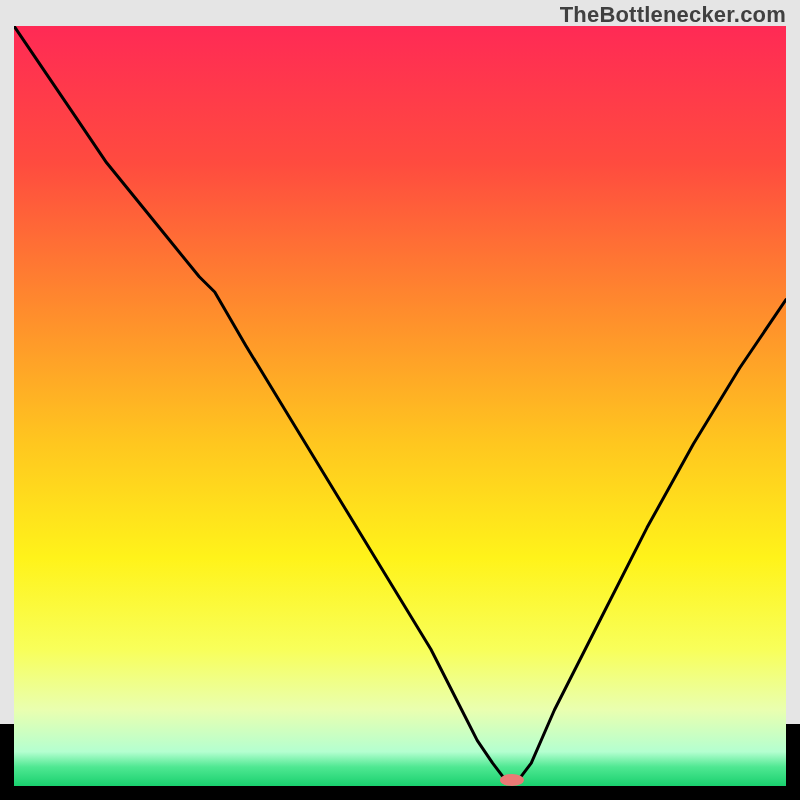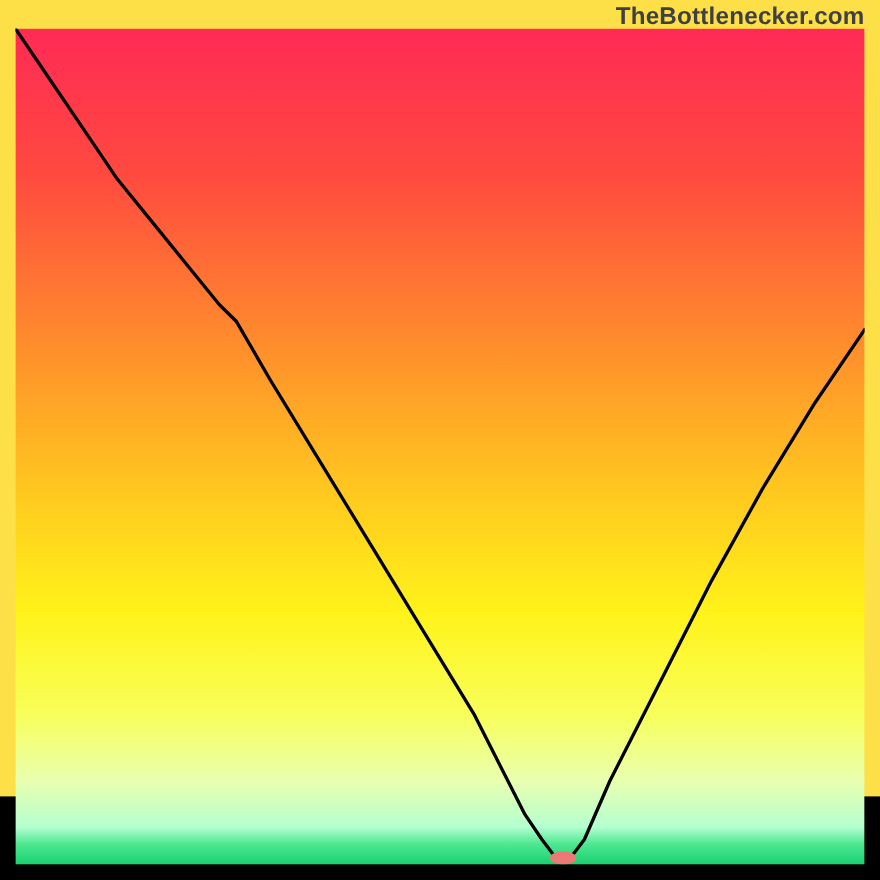--- a/index.html
+++ b/index.html
@@ -8,21 +8,21 @@
     width: 800px;
     height: 800px;
     overflow: hidden;
     background: #000;
     font-family: Arial, Helvetica, sans-serif;
   }
   .frame {
     position: relative;
     width: 800px;
     height: 724px;
-    background: #fde047;
+    background: #e5e5e5;
   }
   .watermark {
     position: absolute;
     top: 2px;
     right: 14px;
     color: #404040;
     font-size: 22px;
     font-weight: 600;
     letter-spacing: 0.2px;
     z-index: 10;

